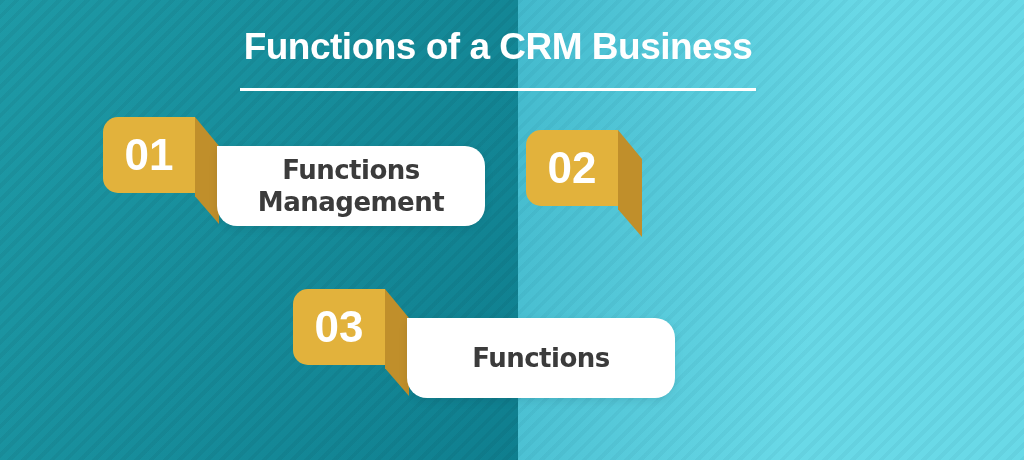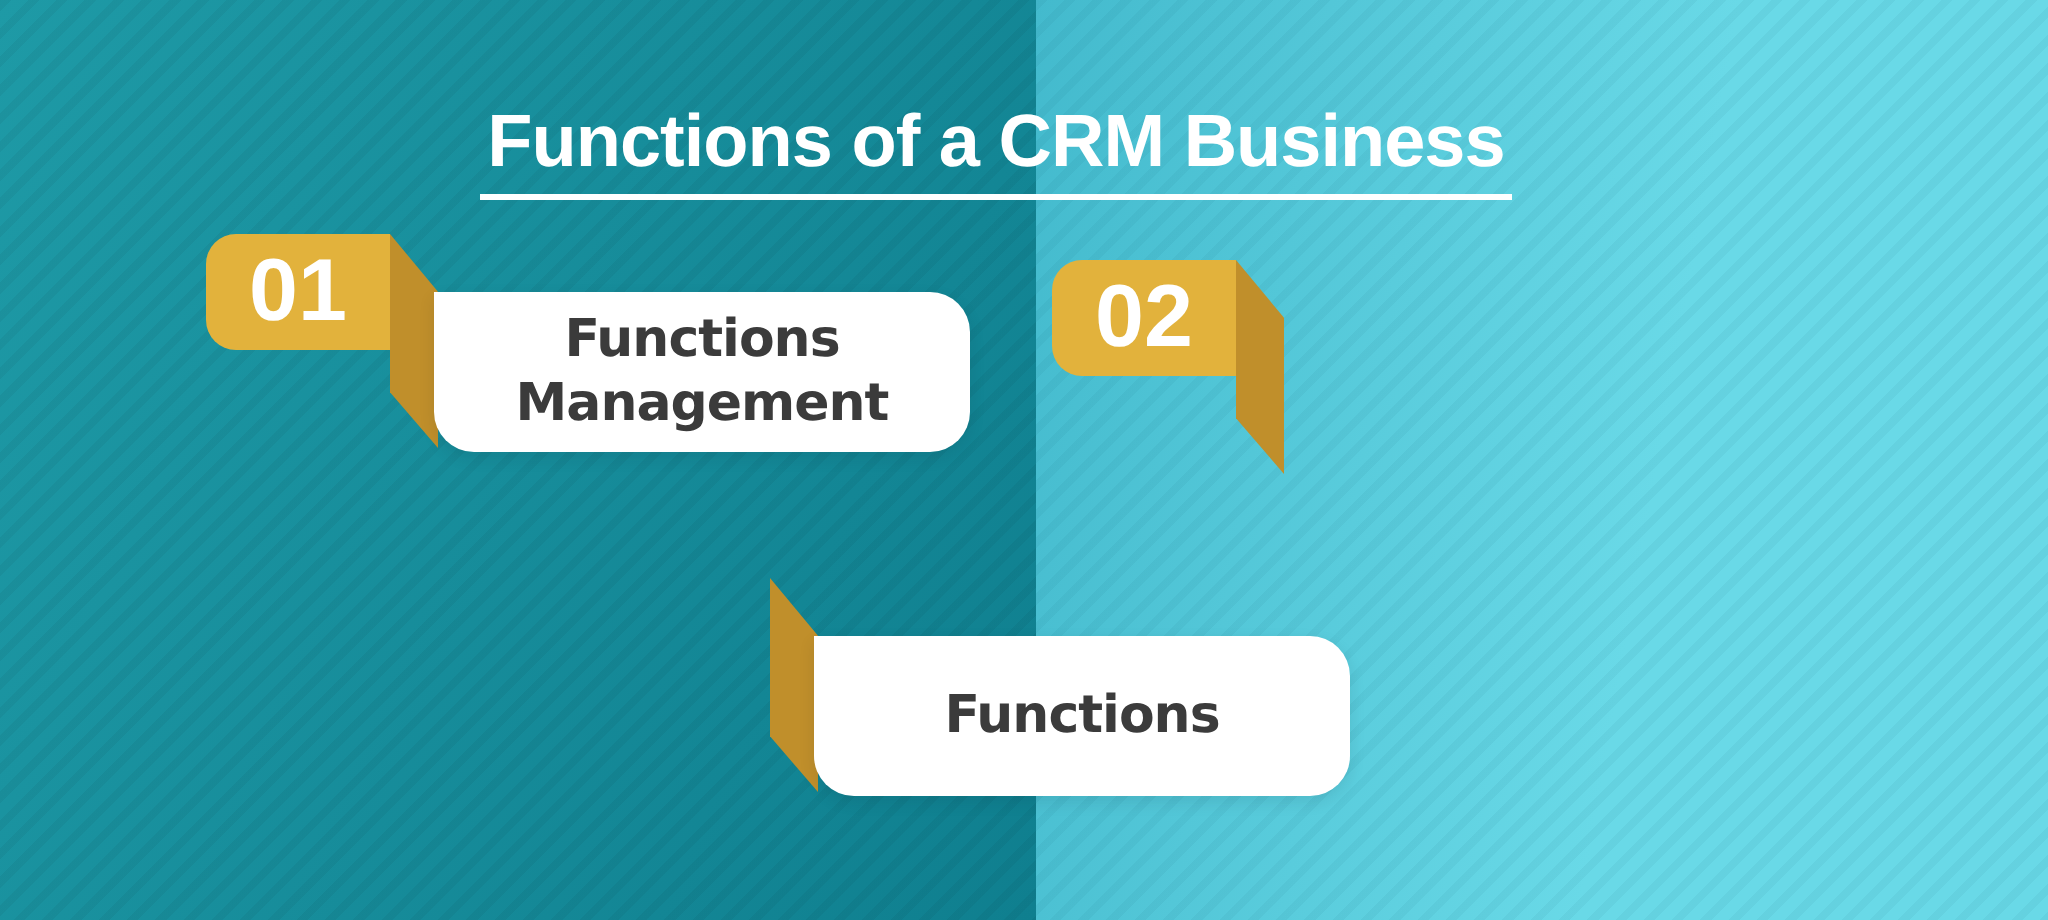--- a/index.html
+++ b/index.html
@@ -30,33 +30,32 @@
     position: absolute; left: 0; right: 0; top: 26px;
     text-align: center;
     transform: translateX(-14px);
   }
   .title {
     display: inline-block;
     color: var(--title-text, #FFFFFF);
     font-size: 37px;
     font-weight: 700;
     letter-spacing: -0.5px;
-    padding: 0 4px 5px 4px;
+    padding: 0 4px 20px 4px;
     border-bottom: 3px solid var(--title-text, #FFFFFF);
-    margin-top: 24px;
   }
   
   .item { position: absolute; width: 384px; height: 108px; }
   .item-1 { left: 103px; top: 117px; }
   .item-2 { left: 526px; top: 130px; }
   .item-3 { left: 293px; top: 289px; }
 
   .badge {
     position: absolute; left: 0; top: 0;
-    width: 92px; height: 58px;
+    width: 92px; height: 76px;
     background: var(--badge-gold, #E2B23C);
     border-radius: 15px 0 0 15px;
     display: flex; align-items: center; justify-content: center;
     color: #FFFFFF;
     font-size: 44px; font-weight: 700;
   }
   .fold {
     position: absolute; left: 92px; top: 0;
     width: 24px; height: 107px;
     background: var(--fold-gold, #C08F2B);
@@ -101,18 +100,19 @@
     </span>
   </div>
 
   <div class="item item-2">
     <span class="fold"></span>
     <span class="badge">02</span>
   </div>
 
   <div class="item item-3">
     <span class="fold"></span>
+    <span class="badge">03</span>
     <span class="label-card">
       <span class="label-text">Functions</span>
     </span>
   </div>
 
 </div>
 
 </body></html>

